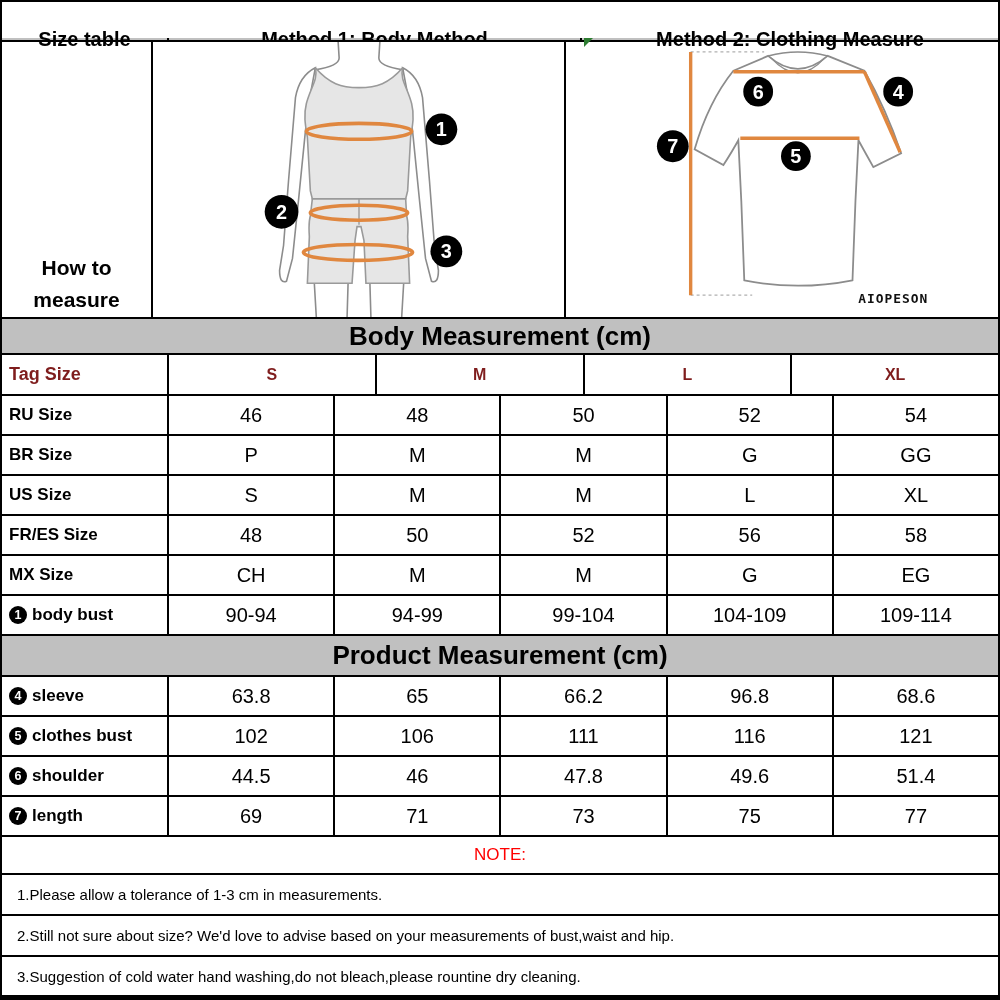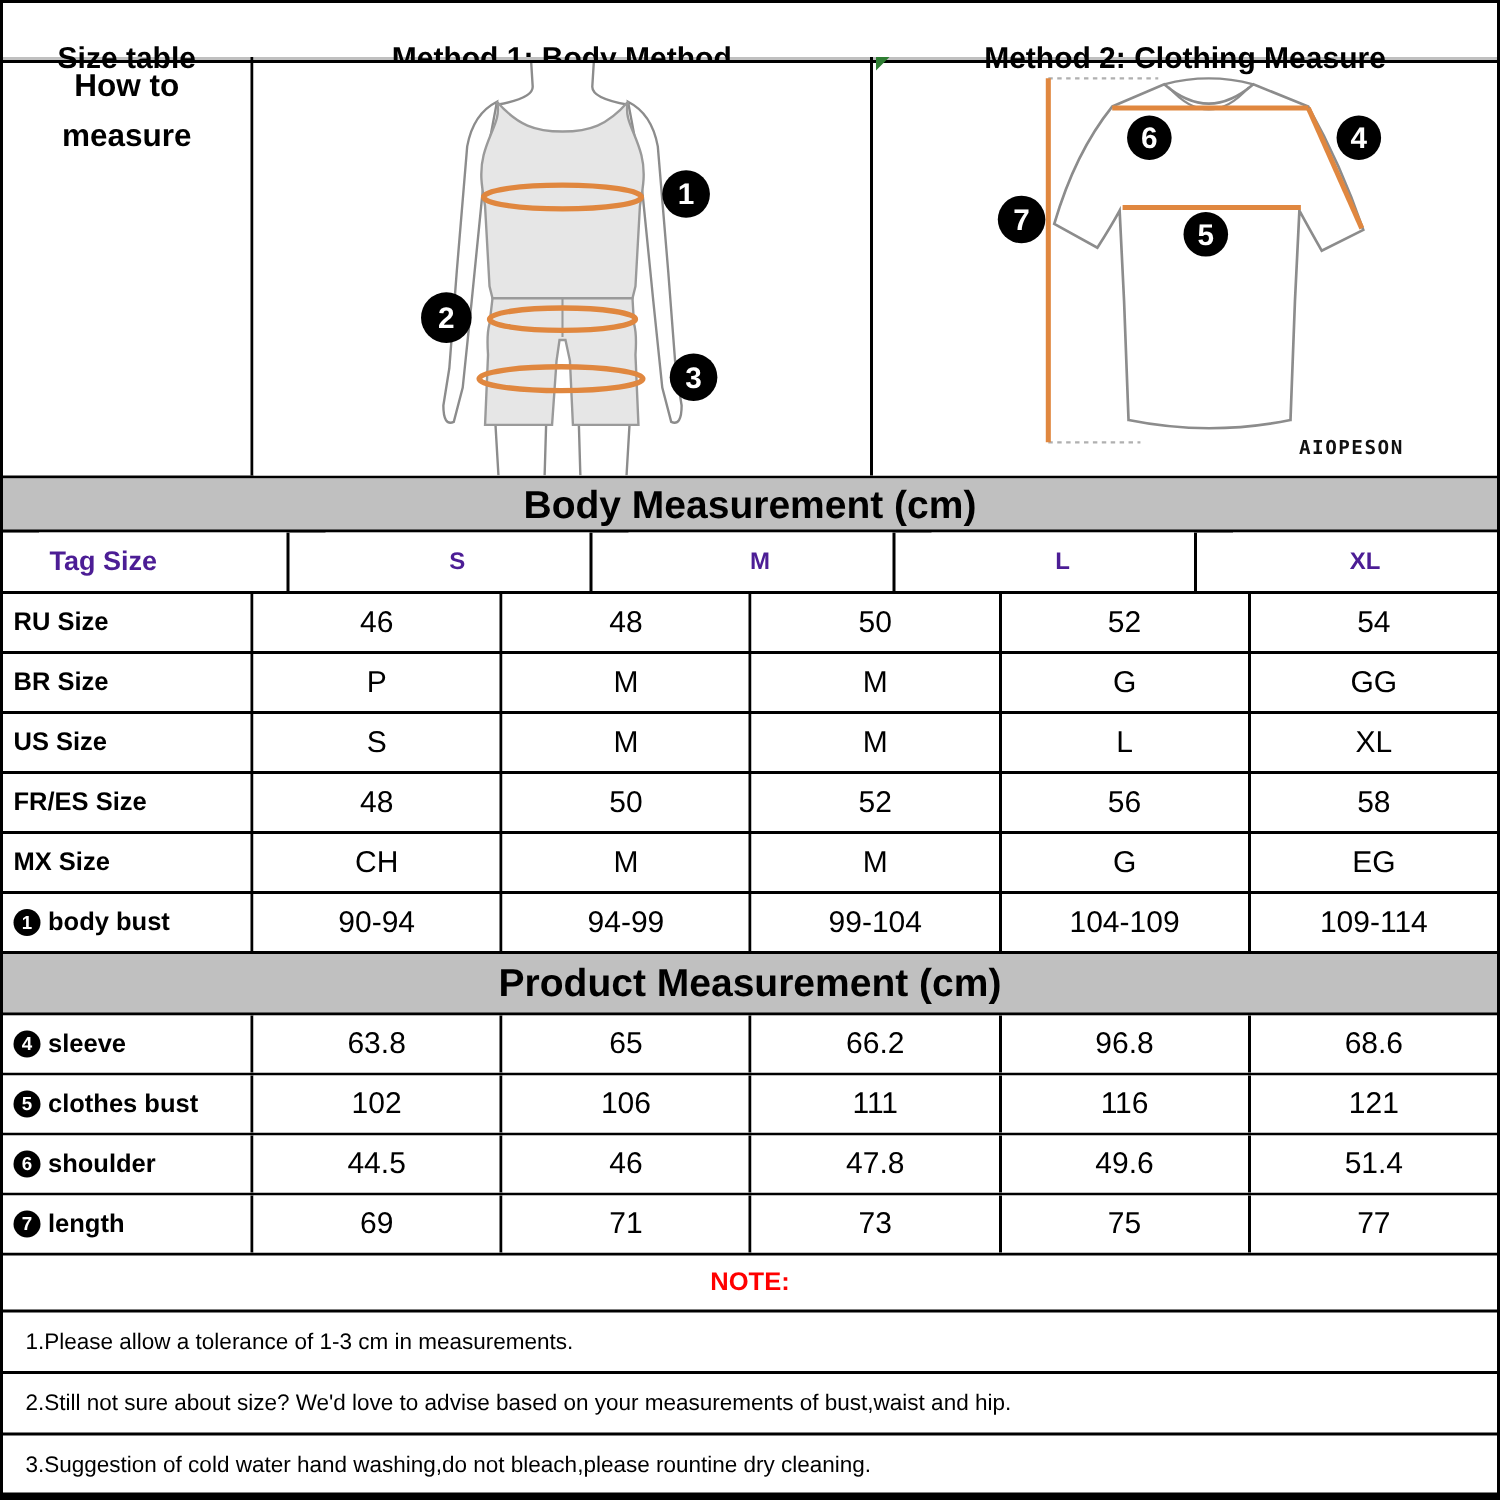--- a/index.html
+++ b/index.html
@@ -5,38 +5,38 @@
   * { margin:0; padding:0; box-sizing:border-box; }
   body { background:#fff; font-family:"Liberation Sans", sans-serif; }
   .sheet{
     position:relative; width:1000px; height:1000px; background:#fff;
     border:2px solid #000; border-bottom-width:5px; overflow:hidden;
   }
   .row{ display:flex; border-bottom:2px solid #000; width:100%; }
   .r-head{height:40px} .r-illus{height:277px} .r-band1{height:36px}
   .r-tag{height:41px} .r-data{height:40px} .r-band2{height:41px}
   .r-notetitle{height:38px} .r-note{height:41px} .r-note-last{height:38px; border-bottom:none}
-  .cell{ display:flex; align-items:center; justify-content:center;font-weight:bold; }
+  .cell{ display:flex; align-items:center; justify-content:center; }
   .hdr-cell{ background:#C0C0C0; font-weight:bold; font-size:20px; color:#000;margin-top:36px; }
   .hc1{ width:167px; border-right:2px solid #000; }
   .hc2{ width:413px; border-right:2px solid #000; }
   .hc3{ flex:1; position:relative; }
   .flag{ position:absolute; left:2px; top:0; width:0; height:0;
          border-top:9px solid #2E7D32; border-right:9px solid transparent; }
-  .howto{ width:167px; border-right:2px solid #000; display:flex; align-items:flex-start; justify-content:center; }
+  .howto{ width:151px; border-right:2px solid #000; display:flex; align-items:flex-end; justify-content:center; }
   .howto-inner{ width:110px; text-align:center; font-weight:bold; font-size:21px; line-height:1.55; }
   .diag1{ width:413px; border-right:2px solid #000; background:#fff; }
   .diag2{ flex:1; background:#fff; }
   .band{ background:#C0C0C0; justify-content:center; font-weight:bold; font-size:26px; }
   .lab{ width:167px; border-right:2px solid #000; display:flex; align-items:center;
         padding-left:7px; font-weight:bold; font-size:17px; background:#fff; }
   .val{ flex:1; border-right:2px solid #000; display:flex; align-items:center;
         justify-content:center; font-size:20px; background:#fff; }
   .val:last-child{ border-right:none; }
-  .red{ color:#4c1d95;margin-left:24px; }
+  .red{ color:#7f1d1d; }
   .r-tag .lab{ font-size:18px; }
   .r-tag .val{ font-weight:bold; font-size:16px; }
   .badge{ display:inline-flex; width:18px; height:18px; border-radius:50%;
           background:#000; color:#fff; font-size:12.5px; font-weight:bold;
           align-items:center; justify-content:center; margin-right:5px; flex:none; }
   .note-title{ justify-content:center; color:#FF0000; font-size:17px; }
   .note-line{ align-items:center; padding-left:15px; font-size:15px; color:#000; display:flex; }
   svg{ display:block; }
   svg text.num{ font-family:"Liberation Sans", sans-serif; font-weight:bold; font-size:20px; fill:#fff; }
   svg text.brand{ font-family:"DejaVu Sans Mono", monospace; font-weight:bold; font-size:13px; fill:#111; letter-spacing:1px; }

